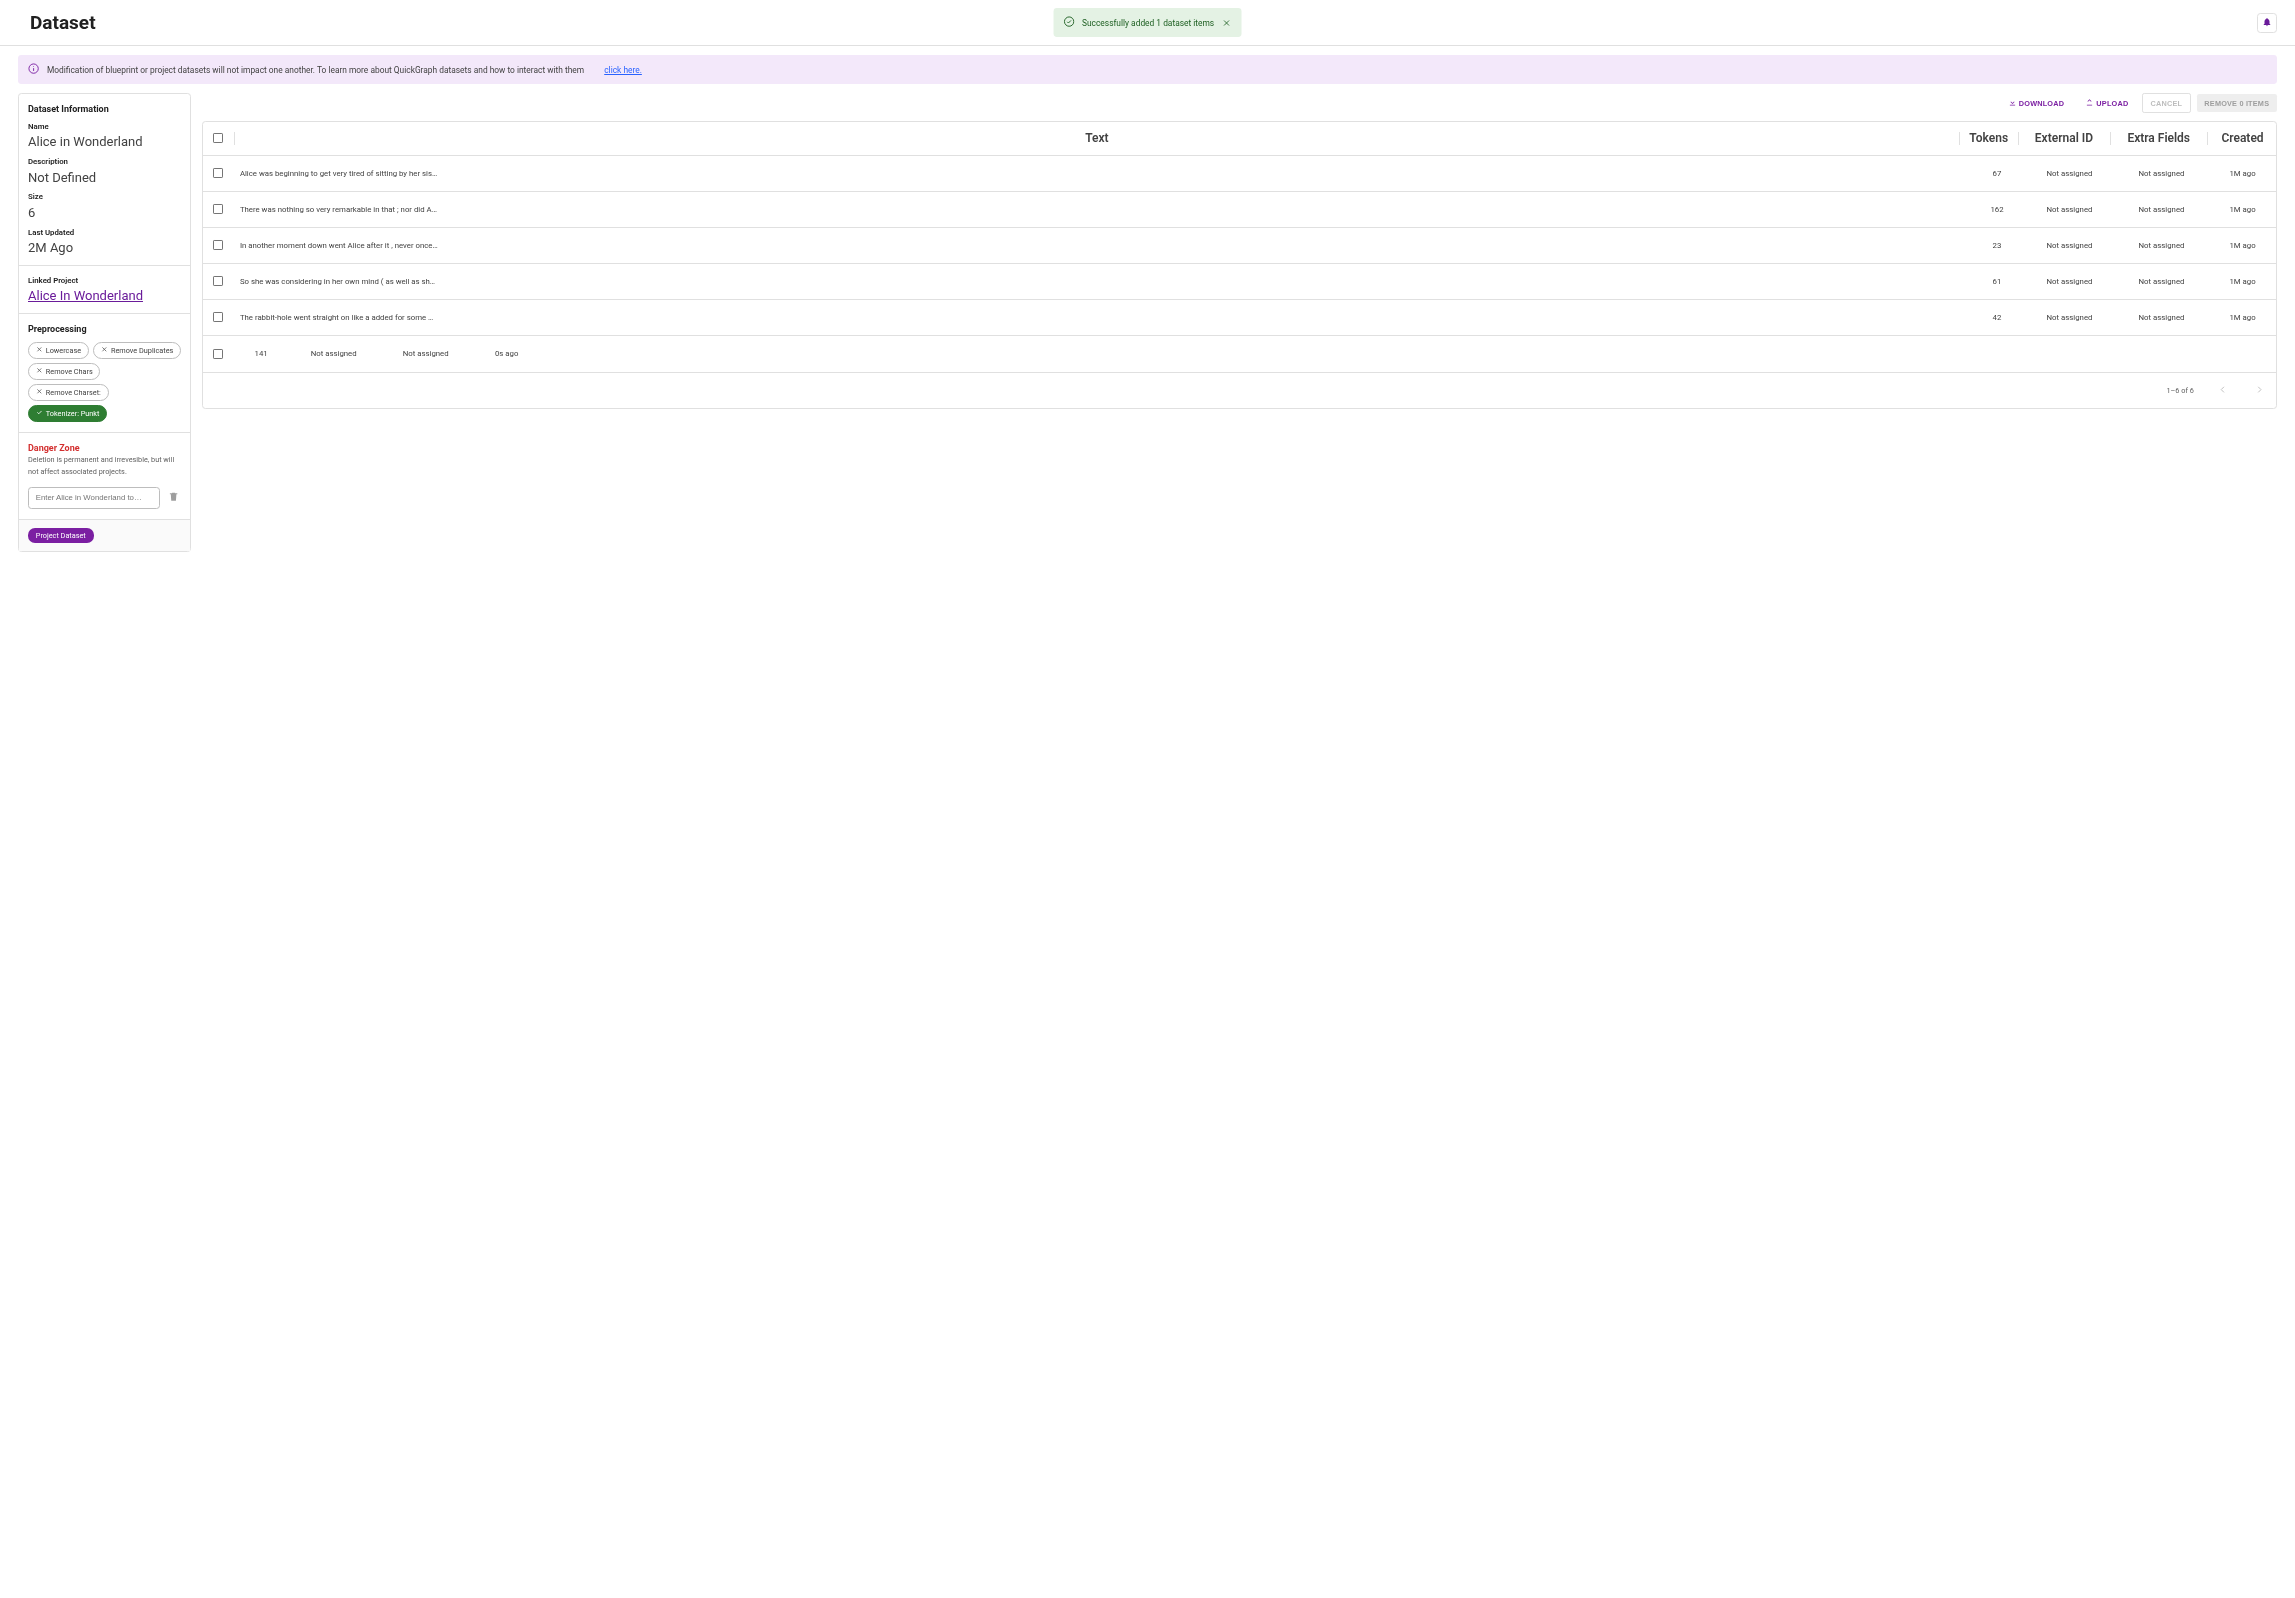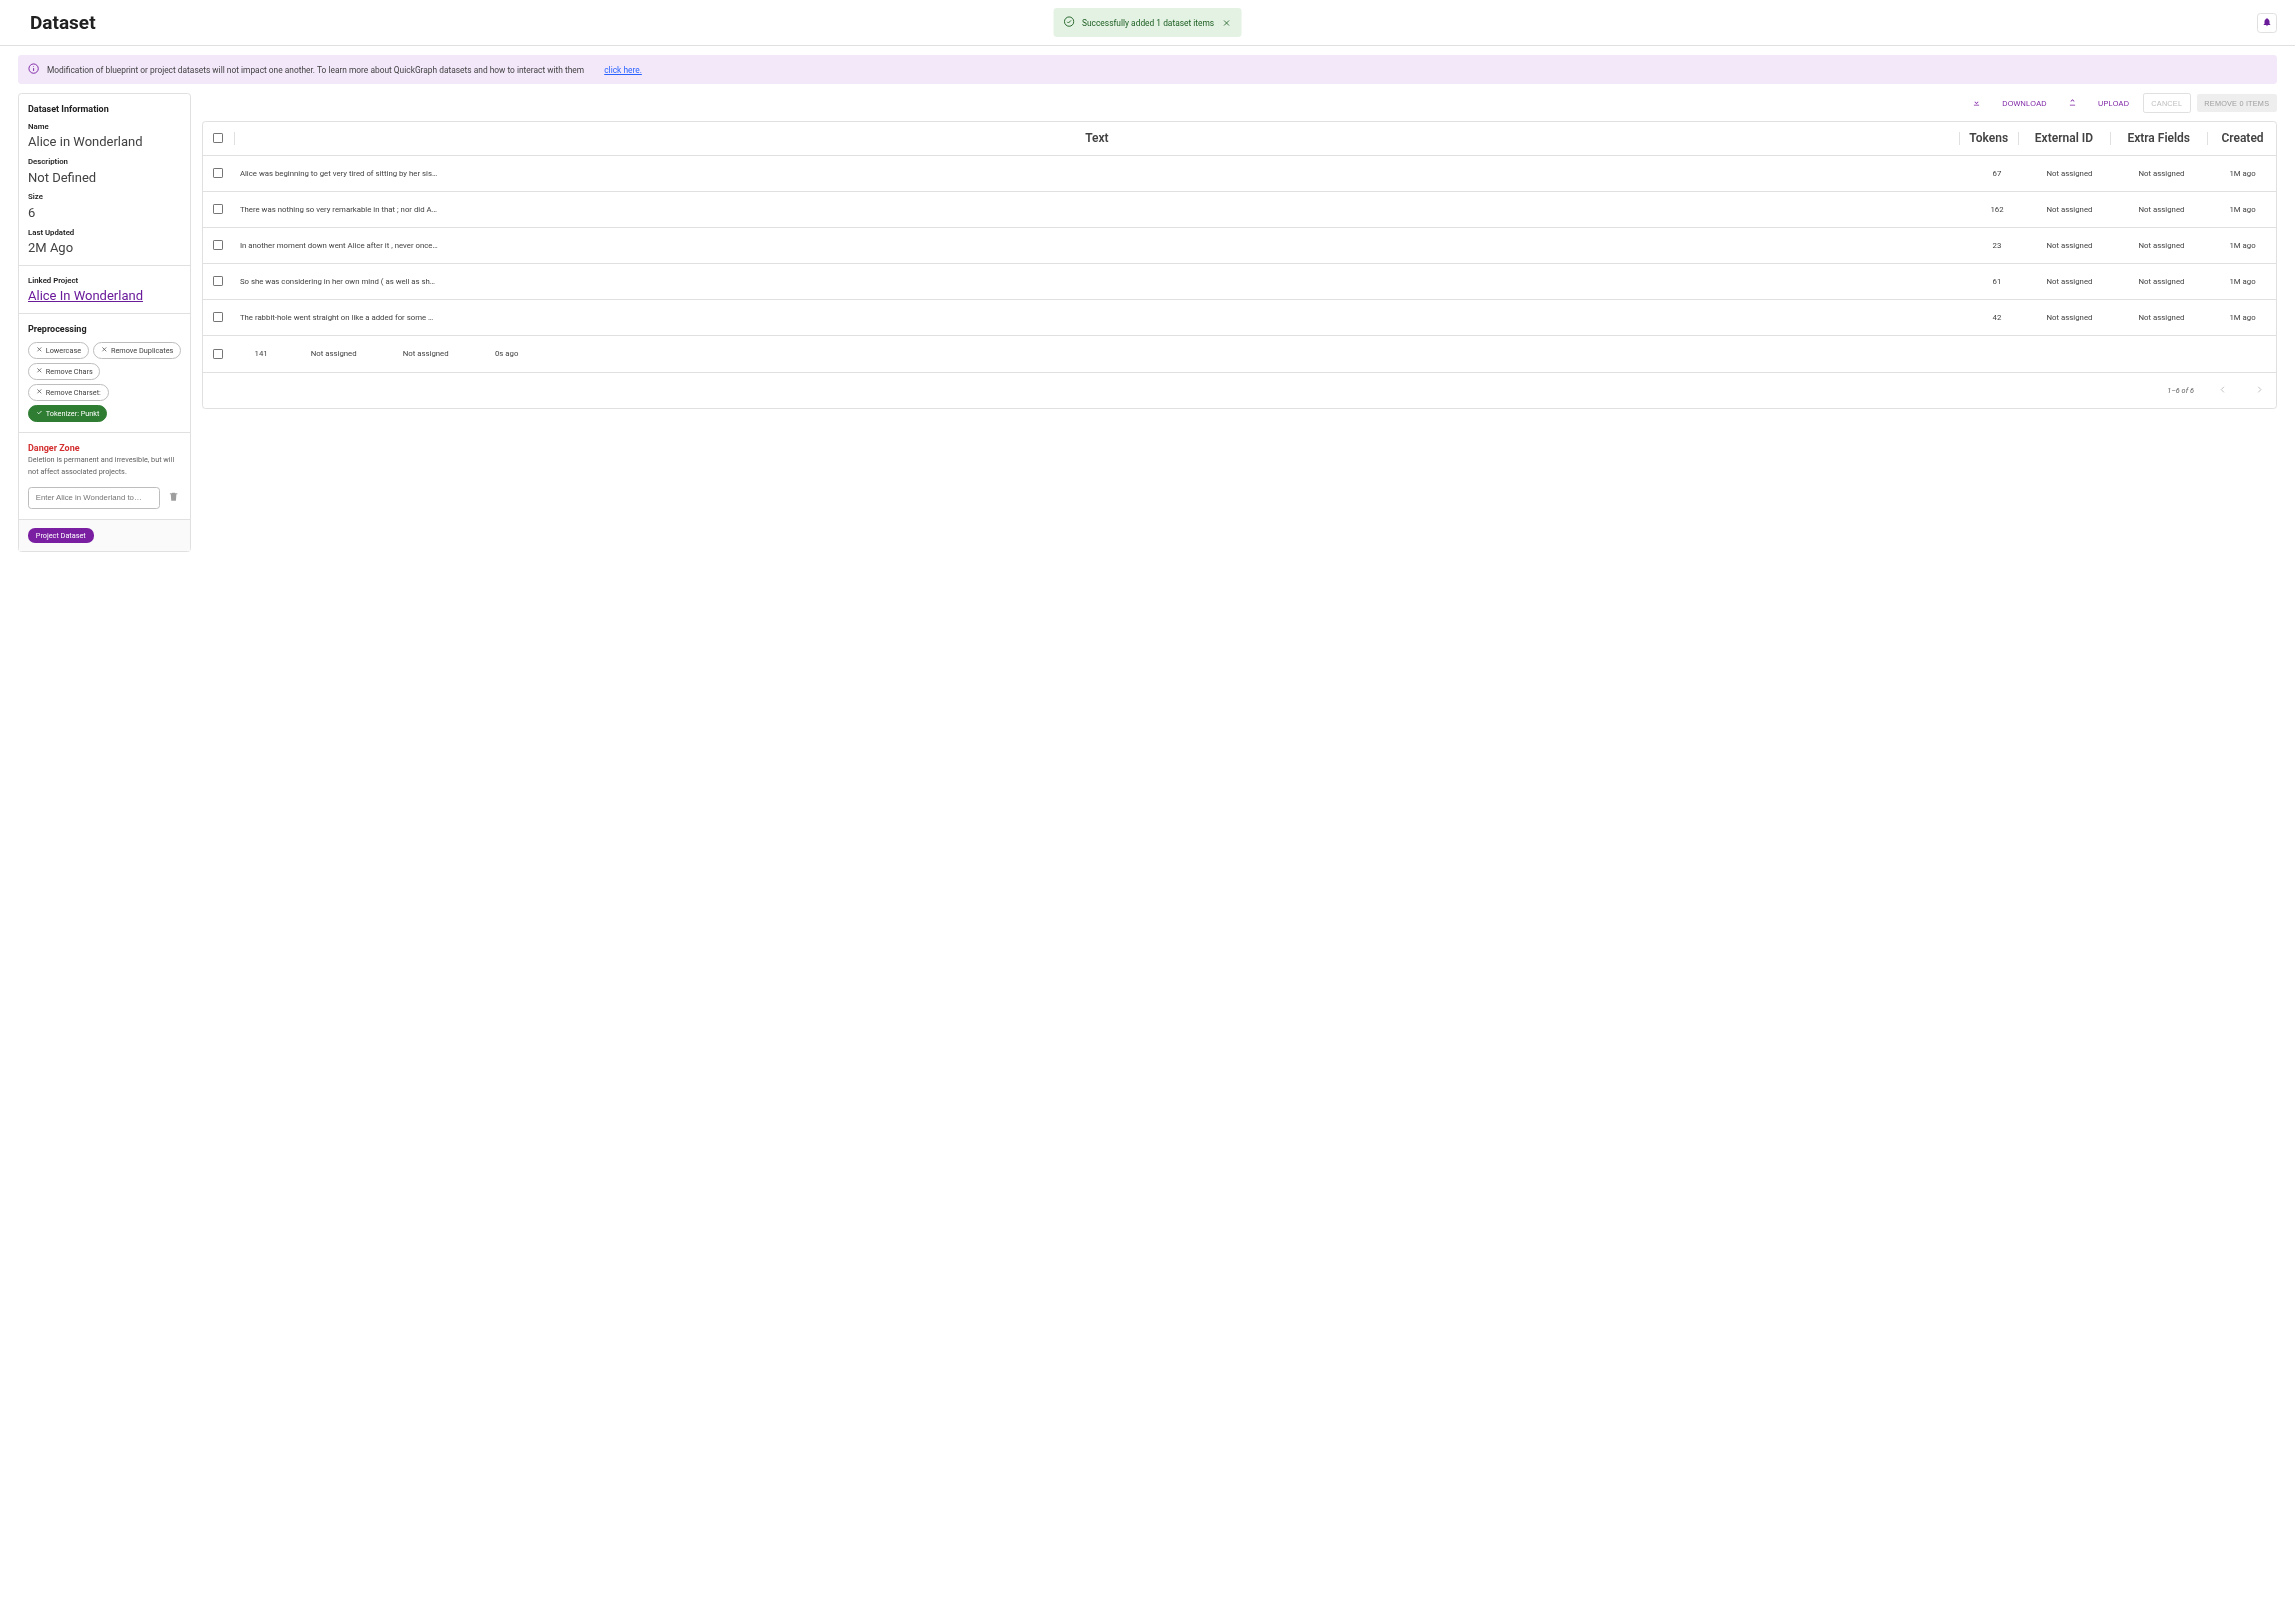--- a/index.html
+++ b/index.html
@@ -179,23 +179,23 @@
   .toolbar {
     display: flex;
     justify-content: flex-end;
     align-items: center;
     gap: 5.6px;
     margin-bottom: 7.8px;
   }
   .tbtn {
     display: inline-flex;
     align-items: center;
-    gap: 21px;
+    gap: 2px;
     font-size: 7.3px;
-    font-weight: 400;
+    font-weight: 700;
     letter-spacing: 0.2px;
     padding: 4.5px 7.8px;
     border-radius: 2.2px;
     cursor: pointer;
     border: none;
     background: none;
   }
   .tbtn-purple { color: #7b1fa2; }
   .tbtn-purple svg { width: 9px; height: 9px; fill: #7b1fa2; }
   .tbtn-outline {
@@ -250,21 +250,20 @@
   }
   .tfoot {
     display: flex;
     justify-content: flex-end;
     align-items: center;
     padding: 7.8px 9px;
     gap: 21px;
     border-top: 0.6px solid #e0e0e0;
     color: #616161;
     font-size: 7.3px;
-    font-style: italic;
   }
   .pag-btn {
     background: none;
     border: none;
     cursor: pointer;
     padding: 2.2px;
     color: #bdbdbd;
     display:flex;
   }
   .pag-btn svg { width: 11.2px; height: 11.2px; }

